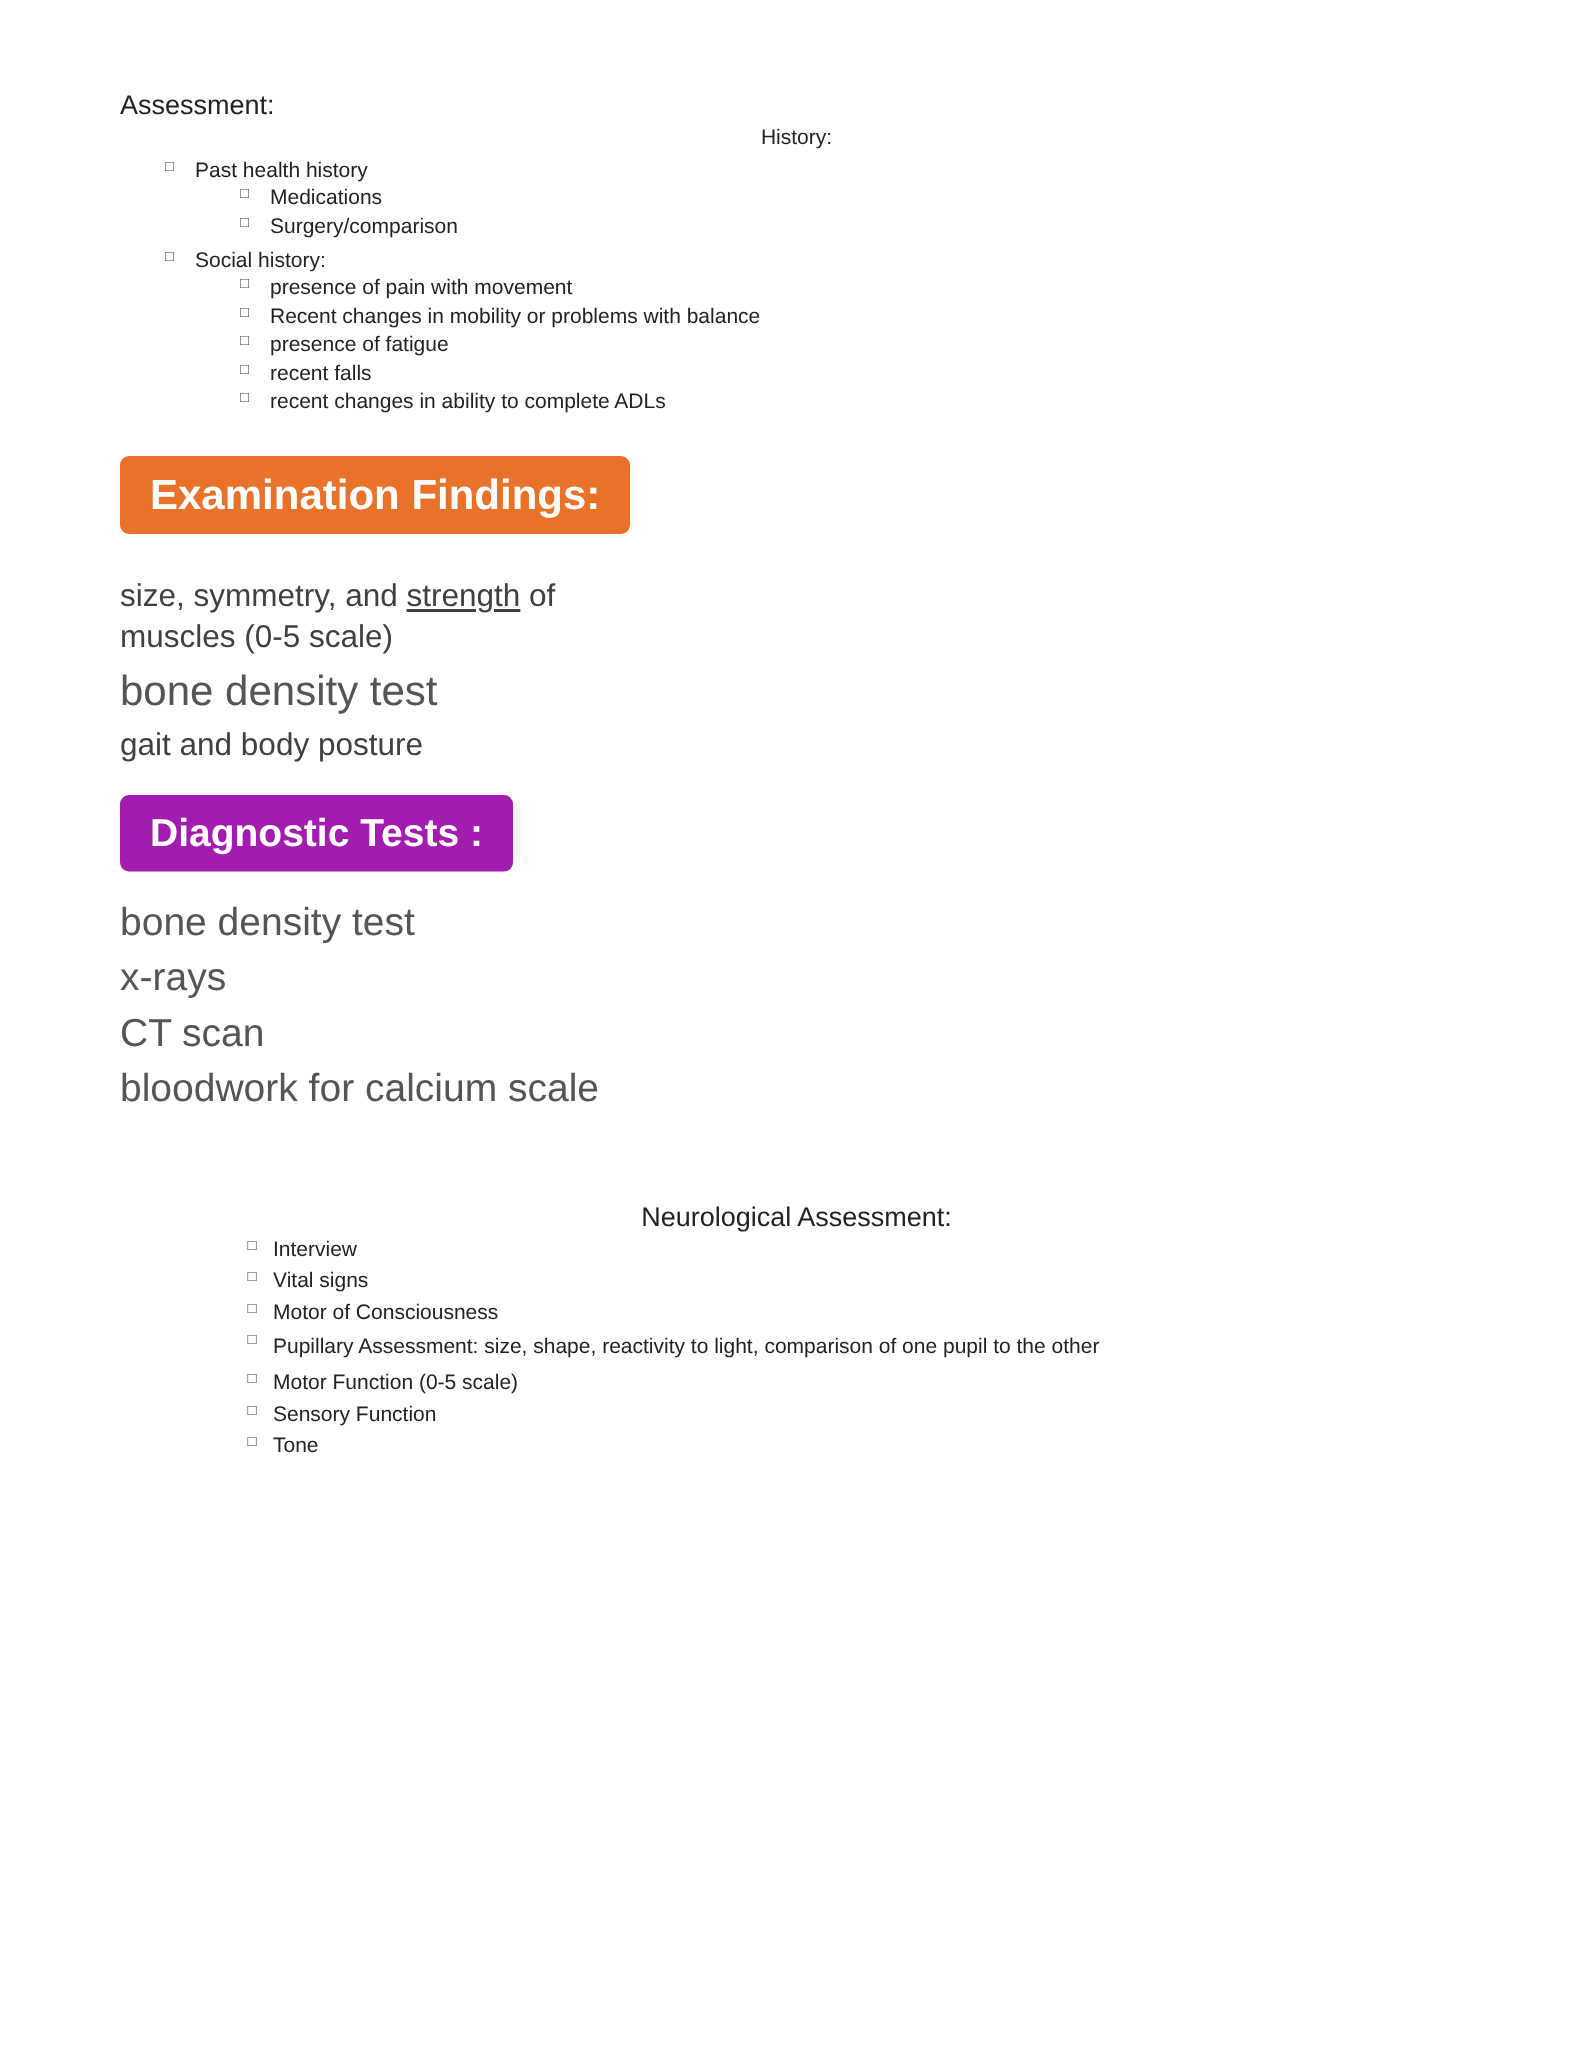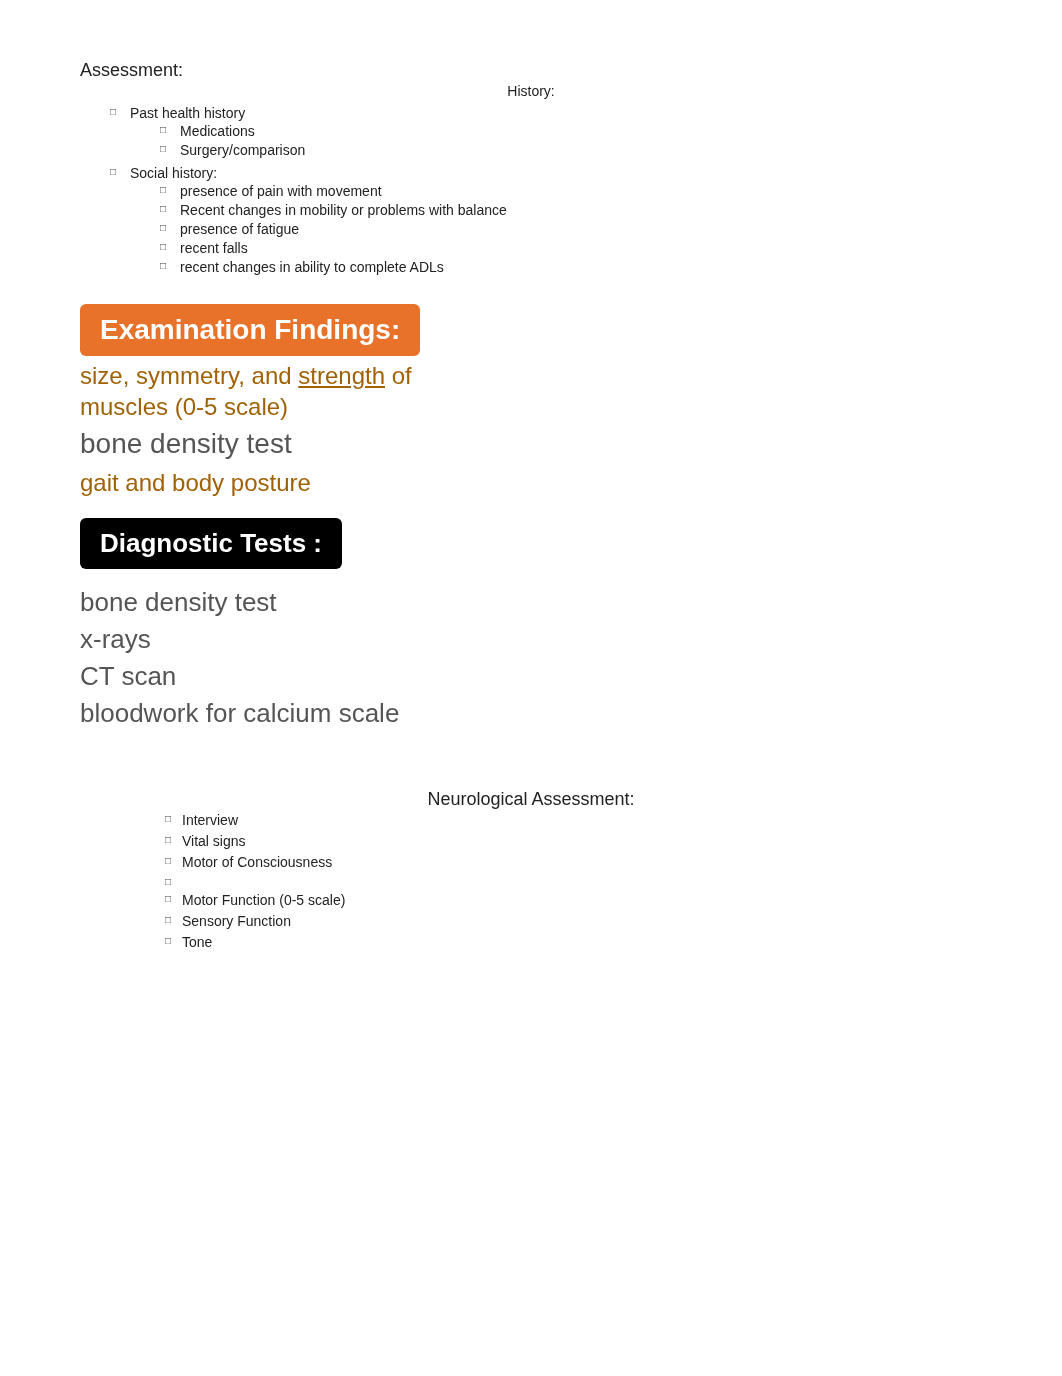--- a/index.html
+++ b/index.html
@@ -67,37 +67,37 @@
 
     .examination-banner {
       display: inline-block;
       background: #e8722a;
       color: #ffffff;
       font-size: 28px;
       font-weight: bold;
       padding: 10px 20px;
       border-radius: 6px;
       margin-top: 22px;
-      margin-bottom: 4px;
+      margin-bottom: 28px;
     }
 
     .exam-item {
-      font-size: 24px;
-      color: #a16207;
+      font-size: 21px;
+      color: #404040;
       margin-bottom: 4px;
       line-height: 1.3;
     }
 
     .exam-item .underline {
       text-decoration: underline;
     }
 
     .diagnostic-banner {
       display: inline-block;
-      background: #000000;
+      background: #a21caf;
       color: #ffffff;
       font-size: 26px;
       font-weight: bold;
       padding: 10px 20px;
       border-radius: 6px;
       margin-top: 16px;
       margin-bottom: 18px;
     }
 
     .diagnostic-item {
@@ -213,20 +213,21 @@
     <li>
       <span class="bullet">□</span>
       <span>Vital signs</span>
     </li>
     <li>
       <span class="bullet">□</span>
       <span>Motor of Consciousness</span>
     </li>
     <li>
       <span class="bullet">□</span>
+      <span style="max-width:620px; display:inline-block; line-height:1.5;">Pupillary Assessment: size, shape, reactivity to light, comparison of one pupil to the other</span>
     </li>
     <li>
       <span class="bullet">□</span>
       <span>Motor Function (0-5 scale)</span>
     </li>
     <li>
       <span class="bullet">□</span>
       <span>Sensory Function</span>
     </li>
     <li>

